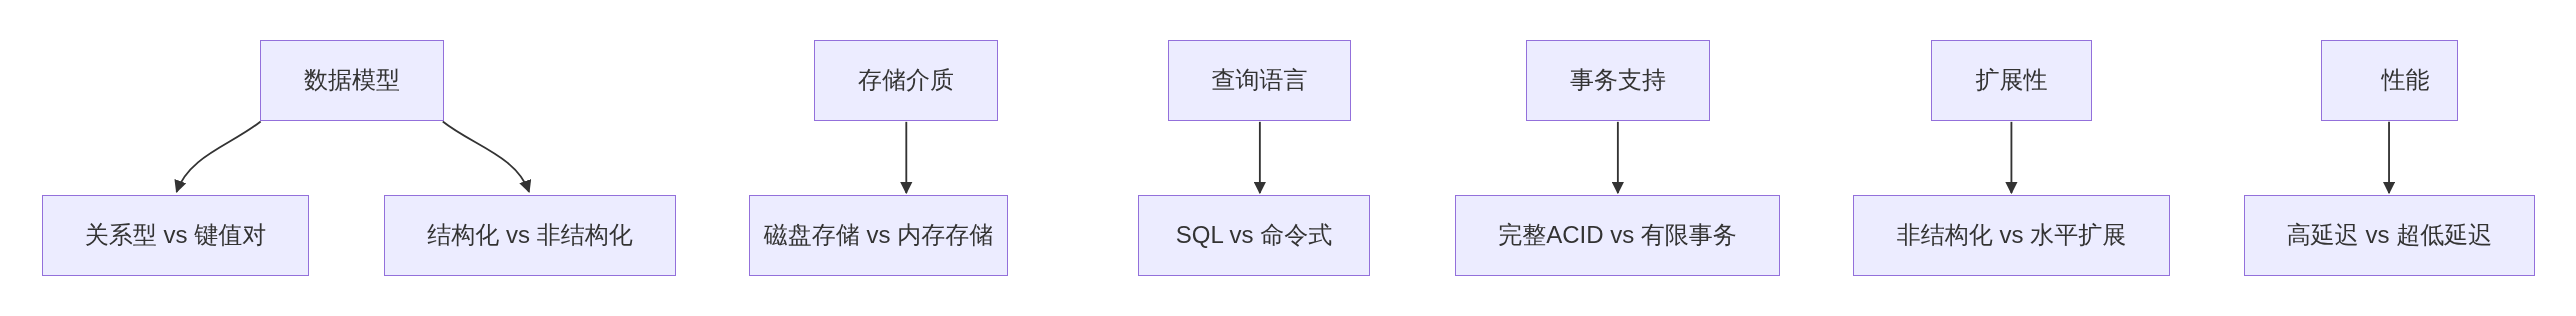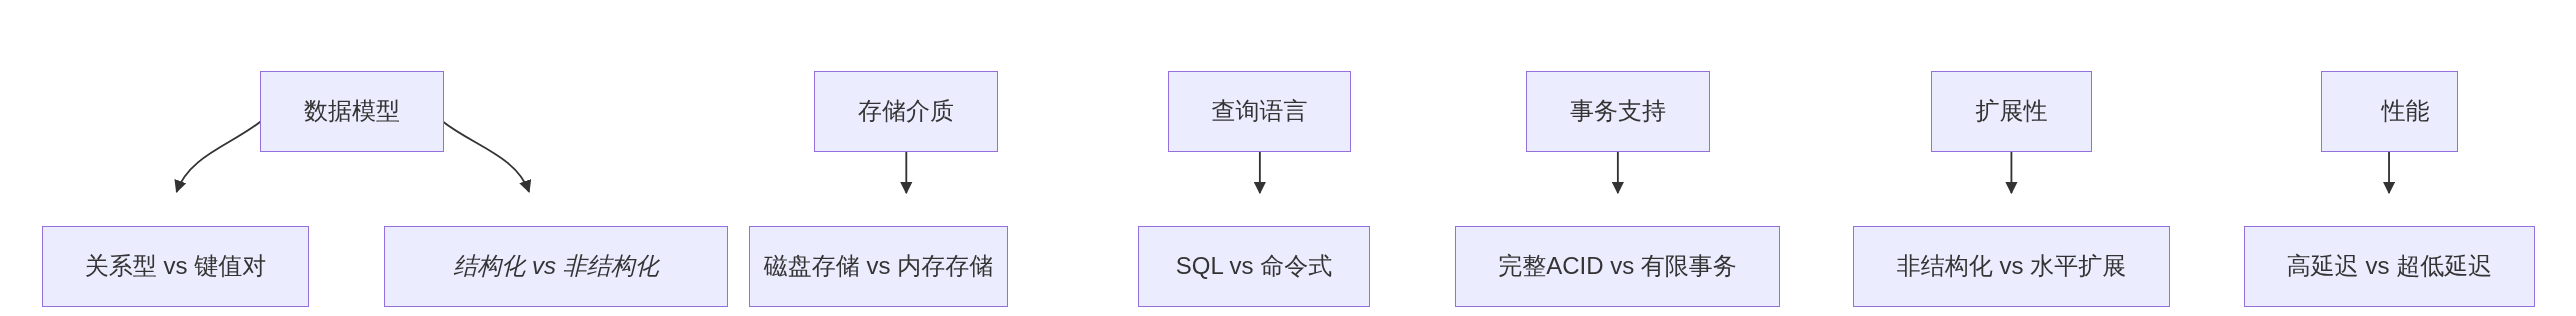--- a/index.html
+++ b/index.html
@@ -34,21 +34,20 @@
     background:var(--node-fill);
     border:1.9px solid var(--node-border);
     display:flex;
     align-items:center;
     justify-content:center;
     text-align:center;
     color:var(--text-color);
     font-size:24px;
     line-height:1.2;
     white-space:nowrap;
-    margin-top:31px;
   }
   .row-top .node, .node.top{top:40px;height:81px;}
   .node.bottom{top:195px;height:81px;}
 </style>
 </head>
 <body>
 
 <div class="canvas">
 
   <svg class="edges-layer" viewBox="0 0 3479 428" xmlns="http://www.w3.org/2000/svg">
@@ -81,21 +80,21 @@
   <div class="node top" style="left:1931px;width:161px;">
     <span>扩展性</span>
   </div>
   <div class="node top" style="left:2321px;width:137px;padding-left:32px;">
     <span>性能</span>
   </div>
 
   <div class="node bottom" style="left:42px;width:267px;">
     <span>关系型 vs 键值对</span>
   </div>
-  <div class="node bottom" style="left:384px;width:344px;font-style:italic;">
+  <div class="node bottom" style="left:384px;width:292px;">
     <span>结构化 vs 非结构化</span>
   </div>
   <div class="node bottom" style="left:749px;width:259px;">
     <span>磁盘存储 vs 内存存储</span>
   </div>
   <div class="node bottom" style="left:1138px;width:232px;">
     <span>SQL vs 命令式</span>
   </div>
   <div class="node bottom" style="left:1455px;width:325px;">
     <span>完整ACID vs 有限事务</span>

